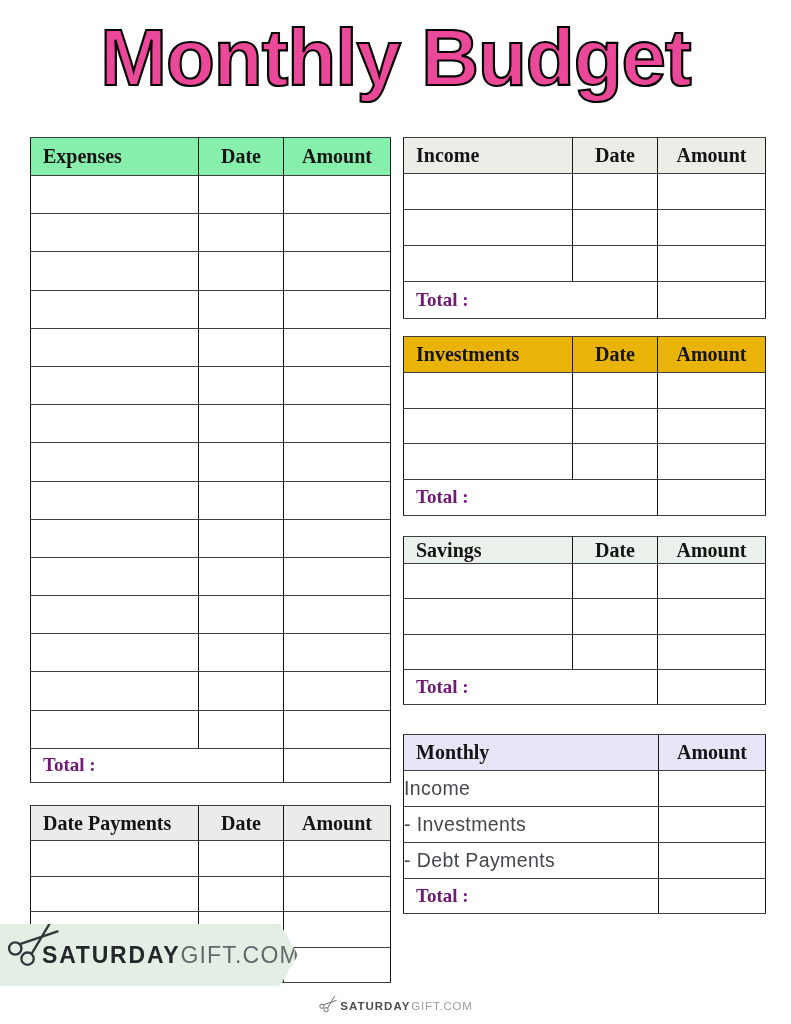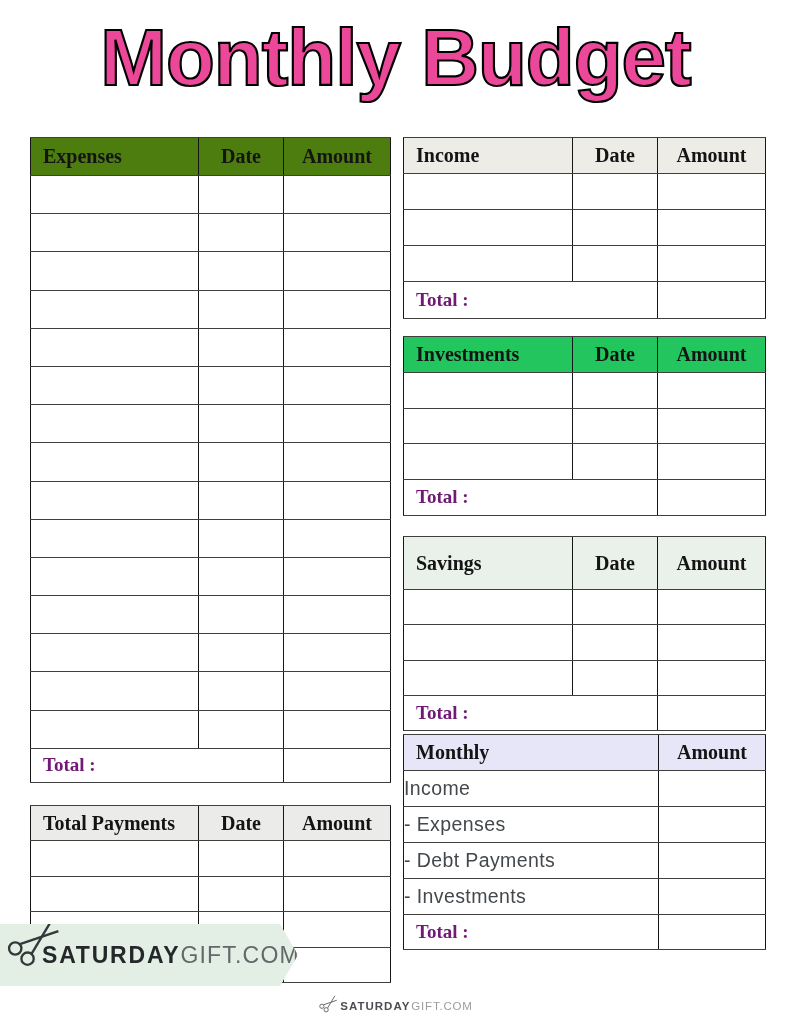--- a/index.html
+++ b/index.html
@@ -41,21 +41,21 @@
   
   .t-expenses { left:30px; top:137px; width:360px; }
   .t-expenses thead tr { height:38px; }
   .t-expenses tbody tr { height:38.2px; }
   .t-expenses tfoot tr { height:34px; }
   .t-income   { left:403px; top:137px; width:362px; }
   .t-income thead tr { height:36px; } .t-income tbody tr { height:36px; } .t-income tfoot tr { height:37px; }
   .t-investments { left:403px; top:336px; width:362px; }
   .t-investments thead tr { height:36px; } .t-investments tbody tr { height:35.6px; } .t-investments tfoot tr { height:36px; }
   .t-savings { left:403px; top:536px; width:362px; }
-  .t-savings thead tr { height:53px;margin-top:16px; } .t-savings tbody tr { height:35.3px; } .t-savings tfoot tr { height:35px; }
+  .t-savings thead tr { height:27px;margin-top:16px; } .t-savings tbody tr { height:35.3px; } .t-savings tfoot tr { height:35px; }
   .t-summary { left:403px; top:734px; width:362px; }
   .t-summary thead tr { height:36px; } .t-summary tbody tr { height:36px; } .t-summary tfoot tr { height:35px; }
   .t-debt { left:30px; top:805px; width:360px; }
   .t-debt thead tr { height:35px; } .t-debt tbody tr { height:35.5px; }
 
   
   .brand-banner {
     position:absolute; left:0; top:924px; width:298px; height:62px;
     clip-path:polygon(0 0, 280px 0, 298px 31px, 280px 62px, 0 62px);
     display:flex; align-items:center; padding-left:42px; z-index:3;
@@ -84,21 +84,21 @@
 
   <h1 class="page-title">Monthly Budget</h1>
 
   <table class="btable t-expenses">
     <colgroup>
         <col style="width:168px">
         <col style="width:85px">
         <col style="width:107px">
       </colgroup>
     <thead>
-      <tr style="background-color: #4d7c0f;">
+      <tr style="background-color: #86efac;">
         <th class="left-h">Expenses</th>
         <th>Date</th>
         <th>Amount</th>
       </tr>
     </thead>
     <tbody>
       <tr>
         <td></td>
         <td></td>
         <td></td>
@@ -220,21 +220,21 @@
     </tfoot>
   </table>
 
   <table class="btable t-investments">
     <colgroup>
         <col style="width:169px">
         <col style="width:85px">
         <col style="width:108px">
       </colgroup>
     <thead>
-      <tr style="background-color: #22c55e;">
+      <tr style="background-color: #eab308;">
         <th class="left-h">Investments</th>
         <th>Date</th>
         <th>Amount</th>
       </tr>
     </thead>
     <tbody>
       <tr>
         <td></td>
         <td></td>
         <td></td>
@@ -306,49 +306,45 @@
         <th class="left-h">Monthly</th>
         <th>Amount</th>
       </tr>
     </thead>
     <tbody>
       <tr>
         <td class="sum-label">Income</td>
         <td></td>
       </tr>
       <tr>
-        <td class="sum-label">- Expenses</td>
+        <td class="sum-label">- Investments</td>
         <td></td>
       </tr>
       <tr>
         <td class="sum-label">- Debt Payments</td>
         <td></td>
       </tr>
-      <tr>
-        <td class="sum-label">- Investments</td>
-        <td></td>
-      </tr>
     </tbody>
     <tfoot>
       <tr>
         <td class="total-cell">Total :</td>
         <td></td>
       </tr>
     </tfoot>
   </table>
 
   <table class="btable t-debt">
     <colgroup>
         <col style="width:168px">
         <col style="width:85px">
         <col style="width:107px">
       </colgroup>
     <thead>
       <tr style="background-color: rgb(235, 235, 233);">
-        <th class="left-h">Total Payments</th>
+        <th class="left-h">Date Payments</th>
         <th>Date</th>
         <th>Amount</th>
       </tr>
     </thead>
     <tbody>
       <tr>
         <td></td>
         <td></td>
         <td></td>
       </tr>

